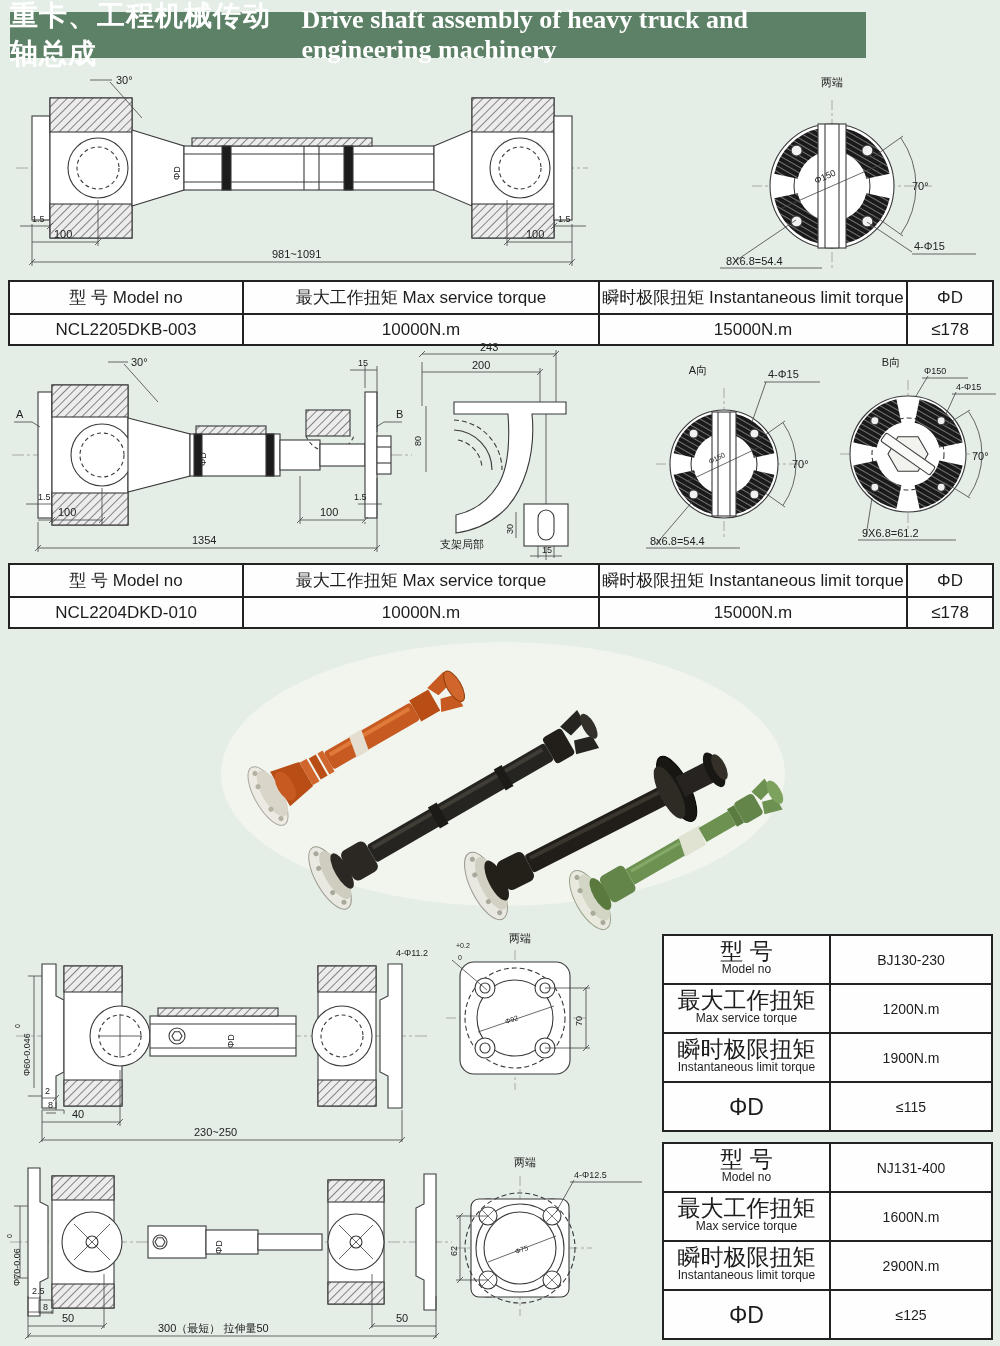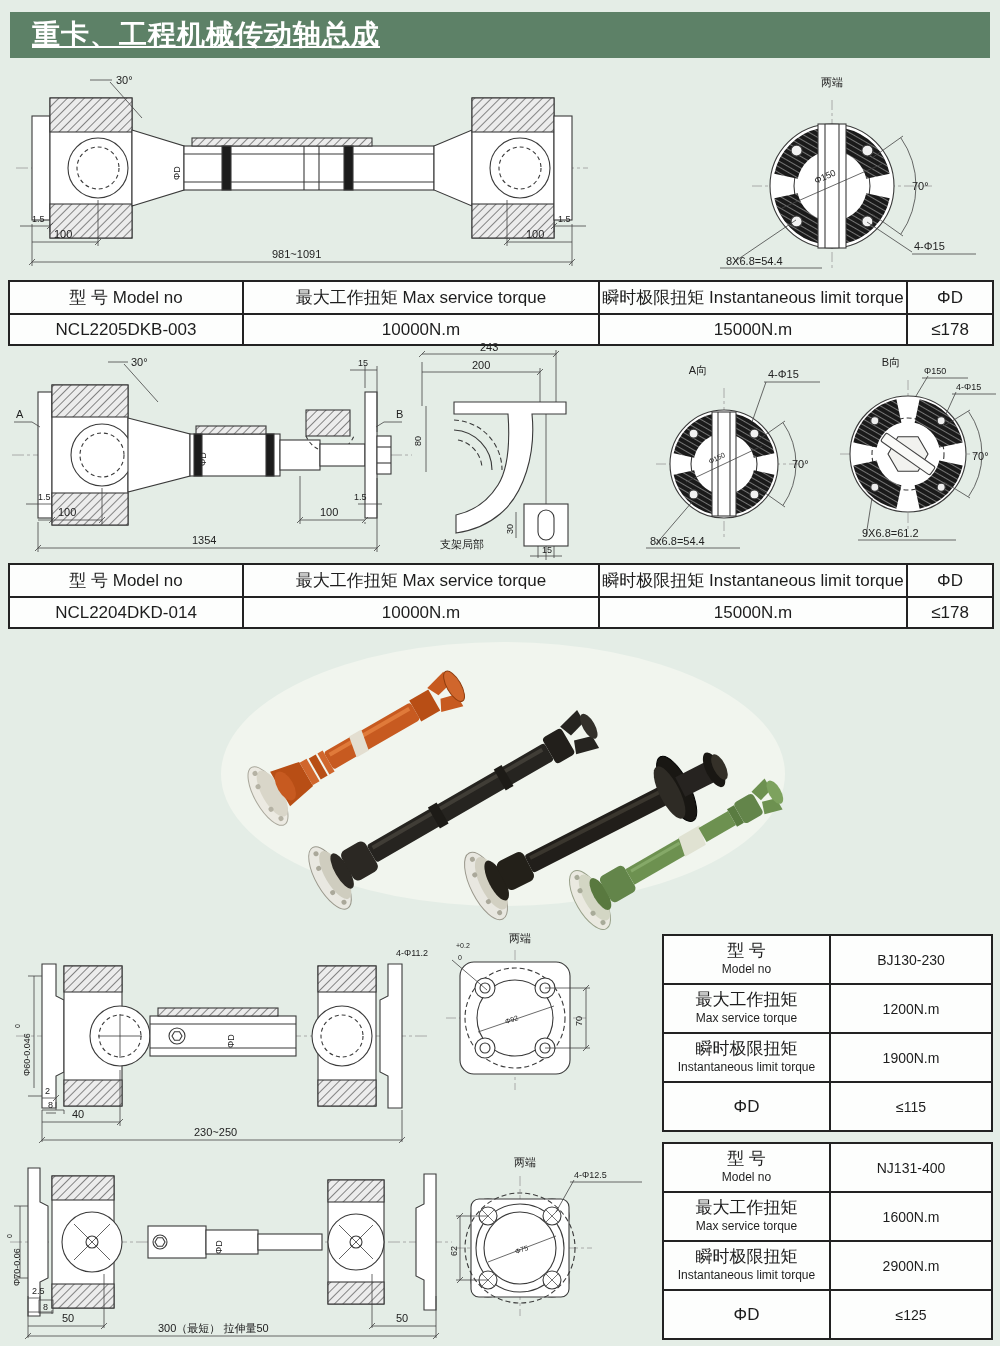--- a/index.html
+++ b/index.html
@@ -1,43 +1,44 @@
 <!DOCTYPE html>
 <html><head>
 <meta charset="utf-8">
 <style>
   html,body{margin:0;padding:0;background:#cfd8cf;}
   .page{position:relative;width:1000px;height:1346px;background:#e4ede6;overflow:hidden;
         font-family:"Liberation Sans","DejaVu Sans",sans-serif;color:#1d1d1d;}
-  .header-bar{position:absolute;left:10px;top:12px;width:980px;height:46px;background:#5d8167;
-        display:flex;align-items:center;padding-left:22px;box-sizing:border-box;
-        font-family:"Liberation Serif","DejaVu Serif",serif;font-weight:bold;color:#fff;text-decoration:underline;}
+  .header-bar{position:absolute;left:10px;top:12px;width:856px;height:46px;background:#5d8167;
+        display:flex;align-items:center;box-sizing:border-box;
+        font-family:"Liberation Serif","DejaVu Serif",serif;font-weight:bold;color:#fff;}
   .header-bar .zh{font-size:28px;letter-spacing:1px;}
   .header-bar .en{font-size:26px;margin-left:14px;}
   table.spec{position:absolute;border-collapse:collapse;background:#fdfefd;table-layout:fixed;}
   table.spec td{border:2px solid #222;text-align:center;font-size:17px;padding:0;}
   table.spec tr.hd td{height:31px;border-radius:6px;}
   table.spec tr.dt td{height:29px;}
   table.detail{position:absolute;border-collapse:collapse;background:#fdfefd;table-layout:fixed;}
   table.detail td{border:2px solid #222;text-align:center;padding:0;height:47px;}
-  .lbl-zh{font-size:17px;line-height:20px;}
+  .lbl-zh{font-size:23px;line-height:20px;}
   .lbl-en{font-size:12px;line-height:17px;}
   .val{font-size:14px;}
   svg.draw{position:absolute;overflow:visible;}
   text.dl{font-family:"Liberation Sans","DejaVu Sans",sans-serif;font-size:11px;fill:#222;stroke:none;}
   text.ds{font-family:"Liberation Sans","DejaVu Sans",sans-serif;font-size:9px;fill:#222;stroke:none;}
   text.dt{font-family:"Liberation Sans","DejaVu Sans",sans-serif;font-size:7px;fill:#222;stroke:none;}
 </style>
 </head>
 <body>
 
 <div class="page">
 
   <div class="header-bar">
     <span class="zh">重卡、工程机械传动轴总成</span>
+    <span class="en">Drive shaft assembly of heavy truck and engineering machinery</span>
   </div>
 
   <svg class="draw" style="left:14px;top:66px" width="576" height="206" viewBox="0 0 576 206">
     <defs>
       <pattern id="h1" patternUnits="userSpaceOnUse" width="6" height="6" patternTransform="rotate(45)">
         <rect width="6" height="6" fill="#ececec"></rect>
           <line x1="0" y1="0" x2="0" y2="6" stroke="#555" stroke-width="1.4"></line>
       </pattern>
     </defs>
     <g stroke="#3a3a3a" stroke-width="1.1" fill="none">
@@ -339,21 +340,21 @@
         <col style="width:86px">
       </colgroup>
     <tbody>
         <tr class="hd">
       <td>型 号 Model no</td>
       <td>最大工作扭矩  Max service torque</td>
       <td>瞬时极限扭矩 Instantaneous limit torque</td>
       <td>ΦD</td>
     </tr>
     <tr class="dt">
-      <td>NCL2204DKD-014</td>
+      <td>NCL2204DKD-010</td>
       <td>10000N.m</td>
       <td>15000N.m</td>
       <td>≤178</td>
     </tr>
   </tbody>
     </table>
 
   <svg class="draw" style="left:218px;top:638px" width="570" height="272" viewBox="0 0 570 272">
     <ellipse cx="285" cy="136" rx="282" ry="132" fill="#f1f5ee"></ellipse>
 

